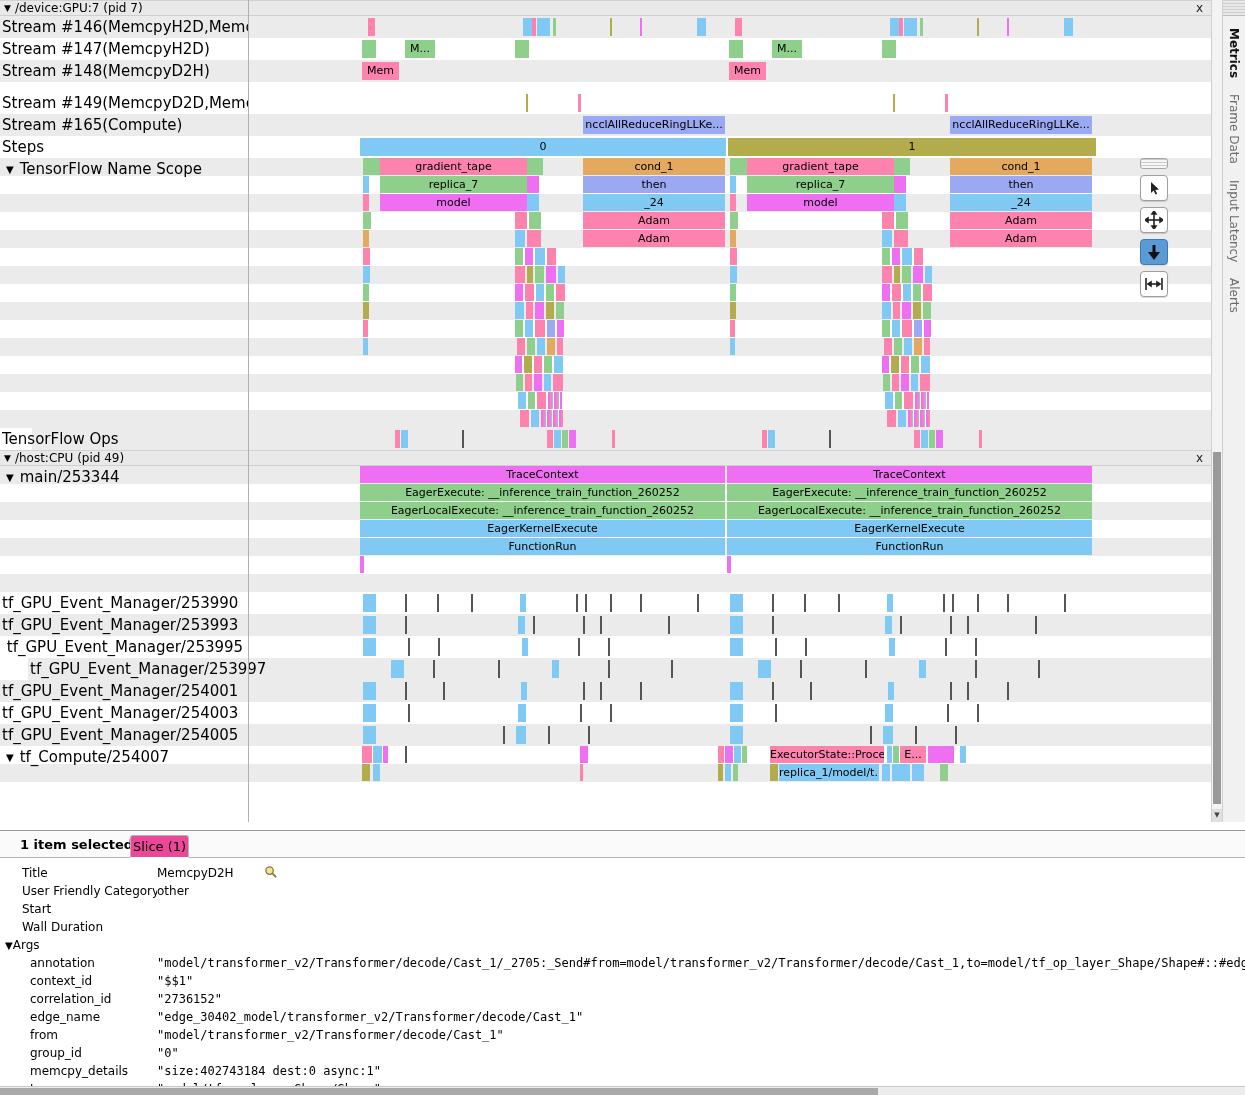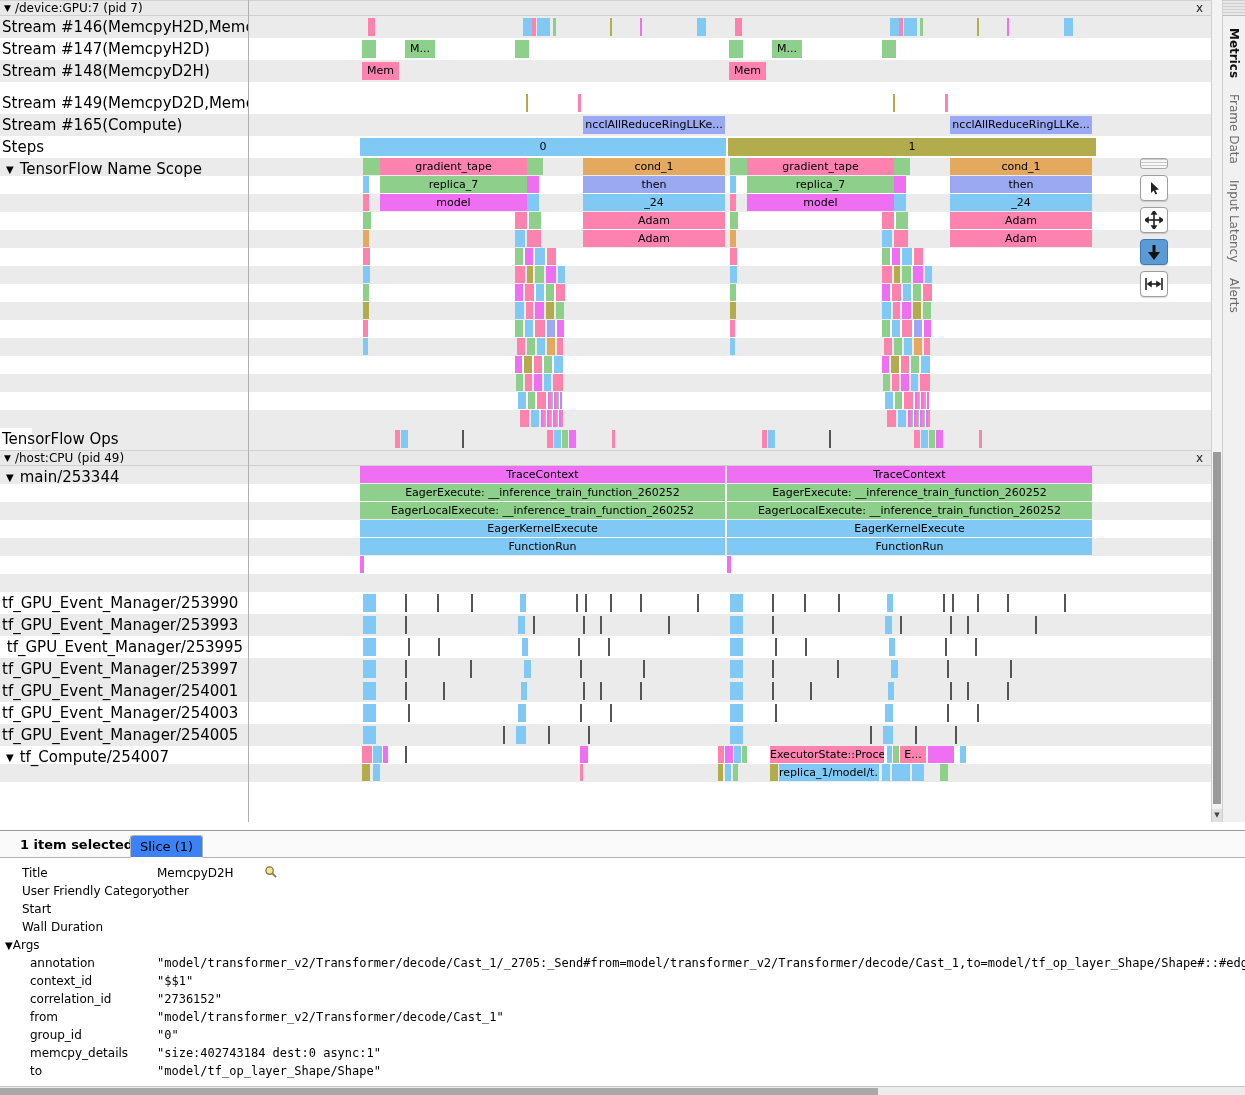--- a/index.html
+++ b/index.html
@@ -46,21 +46,21 @@
   .tabstrip { position:absolute; left:1222px; top:0; width:23px; height:822px; background:#f1f1f1; border-left:1px solid #cfcfcf; z-index:7; text-align:center; }
   .corner { height:16px; background:repeating-linear-gradient(0deg,#e8e8e8 0 2px,#cfcfcf 2px 3px); border-bottom:1px solid #bdbdbd; }
   .vtab { writing-mode:vertical-rl; font-size:12px; color:#6b6b6b; display:inline-block; margin-top:12px; cursor:pointer; }
   .vtab.active { color:#111; font-weight:bold; }
   .hscroll { position:absolute; left:0; top:1086px; width:1245px; height:9px; background:#ececec; border-top:1px solid #c6c6c6; z-index:8; }
   .hthumb { position:absolute; left:0; top:1px; height:7px; width:878px; background:#a9a9a9; }
   
   .details { position:absolute; left:0; top:830px; width:1245px; height:256px; background:#fff; border-top:1px solid #989898; z-index:5; }
   .dtabbar { height:27px; background:#fafafa; border-bottom:1px solid #b5b5b5; position:relative; display:flex; align-items:center; }
   .dsummary { font-weight:bold; font-size:13px; margin-left:20px; }
-  .dtab { position:absolute; left:130px; bottom:-1px; height:23px; padding:0 9px; background:#3b82f6; border:1px solid #b5b5b5; border-bottom:1px solid #fff;
+  .dtab { position:absolute; left:130px; bottom:-1px; height:23px; padding:0 2px; background:#ec4899; border:1px solid #b5b5b5; border-bottom:1px solid #fff;
     font-size:13px; line-height:21px; border-radius:3px 3px 0 0; cursor:pointer; }
   .props { padding-top:6px; font-size:12px; overflow:hidden; }
   .prow { height:18px; display:flex; align-items:center; white-space:nowrap; }
   .plabel { width:157px; flex:none; padding-left:22px; overflow:hidden; }
   .plabel.group { padding-left:5px; }
   .plabel.indent { padding-left:30px; }
   .plabel .exp { font-size:10px; }
   .pvalue { flex:1; overflow:hidden; display:flex; align-items:center; }
   .pvalue.mono { font-family:"DejaVu Sans Mono","Liberation Mono",monospace; font-size:12px; }
   .mag { margin-left:30px; }
@@ -424,21 +424,21 @@
             <div class="bar" style="left: 438px; width: 2px; top: 2px; height: 18px; line-height: 18px; background: rgb(85, 85, 85);"></div>
             <div class="bar" style="left: 805px; width: 2px; top: 2px; height: 18px; line-height: 18px; background: rgb(85, 85, 85);"></div>
             <div class="bar" style="left: 522px; width: 6px; top: 2px; height: 18px; line-height: 18px; background: rgb(127, 201, 244);"></div>
             <div class="bar" style="left: 889px; width: 6px; top: 2px; height: 18px; line-height: 18px; background: rgb(127, 201, 244);"></div>
             <div class="bar" style="left: 578px; width: 2px; top: 2px; height: 18px; line-height: 18px; background: rgb(85, 85, 85);"></div>
             <div class="bar" style="left: 945px; width: 2px; top: 2px; height: 18px; line-height: 18px; background: rgb(85, 85, 85);"></div>
             <div class="bar" style="left: 608px; width: 2px; top: 2px; height: 18px; line-height: 18px; background: rgb(85, 85, 85);"></div>
             <div class="bar" style="left: 975px; width: 2px; top: 2px; height: 18px; line-height: 18px; background: rgb(85, 85, 85);"></div>
           </div>
         </div>
-        <div class="track" style="height: 22px;">
+        <div class="track" style="height: 22px; margin-left: 28px;">
           <div class="tlabel"><span>tf_GPU_Event_Manager/253997</span></div>
           <div class="lane g" style="height: 22px;">
             <div class="bar" style="left: 363px; width: 13px; top: 2px; height: 18px; line-height: 18px; background: rgb(127, 201, 244);"></div>
             <div class="bar" style="left: 730px; width: 13px; top: 2px; height: 18px; line-height: 18px; background: rgb(127, 201, 244);"></div>
             <div class="bar" style="left: 405px; width: 2px; top: 2px; height: 18px; line-height: 18px; background: rgb(85, 85, 85);"></div>
             <div class="bar" style="left: 772px; width: 2px; top: 2px; height: 18px; line-height: 18px; background: rgb(85, 85, 85);"></div>
             <div class="bar" style="left: 470px; width: 2px; top: 2px; height: 18px; line-height: 18px; background: rgb(85, 85, 85);"></div>
             <div class="bar" style="left: 837px; width: 2px; top: 2px; height: 18px; line-height: 18px; background: rgb(85, 85, 85);"></div>
             <div class="bar" style="left: 524px; width: 7px; top: 2px; height: 18px; line-height: 18px; background: rgb(127, 201, 244);"></div>
             <div class="bar" style="left: 891px; width: 7px; top: 2px; height: 18px; line-height: 18px; background: rgb(127, 201, 244);"></div>
@@ -639,20 +639,26 @@
             <span>"$$1"</span>
           </div>
         </div>
         <div class="prow">
           <div class="plabel indent"><span>correlation_id</span></div>
           <div class="pvalue mono">
             <span>"2736152"</span>
           </div>
         </div>
         <div class="prow">
+          <div class="plabel indent"><span>edge_name</span></div>
+          <div class="pvalue mono">
+            <span>"edge_30402_model/transformer_v2/Transformer/decode/Cast_1"</span>
+          </div>
+        </div>
+        <div class="prow">
           <div class="plabel indent"><span>from</span></div>
           <div class="pvalue mono">
             <span>"model/transformer_v2/Transformer/decode/Cast_1"</span>
           </div>
         </div>
         <div class="prow">
           <div class="plabel indent"><span>group_id</span></div>
           <div class="pvalue mono">
             <span>"0"</span>
           </div>

